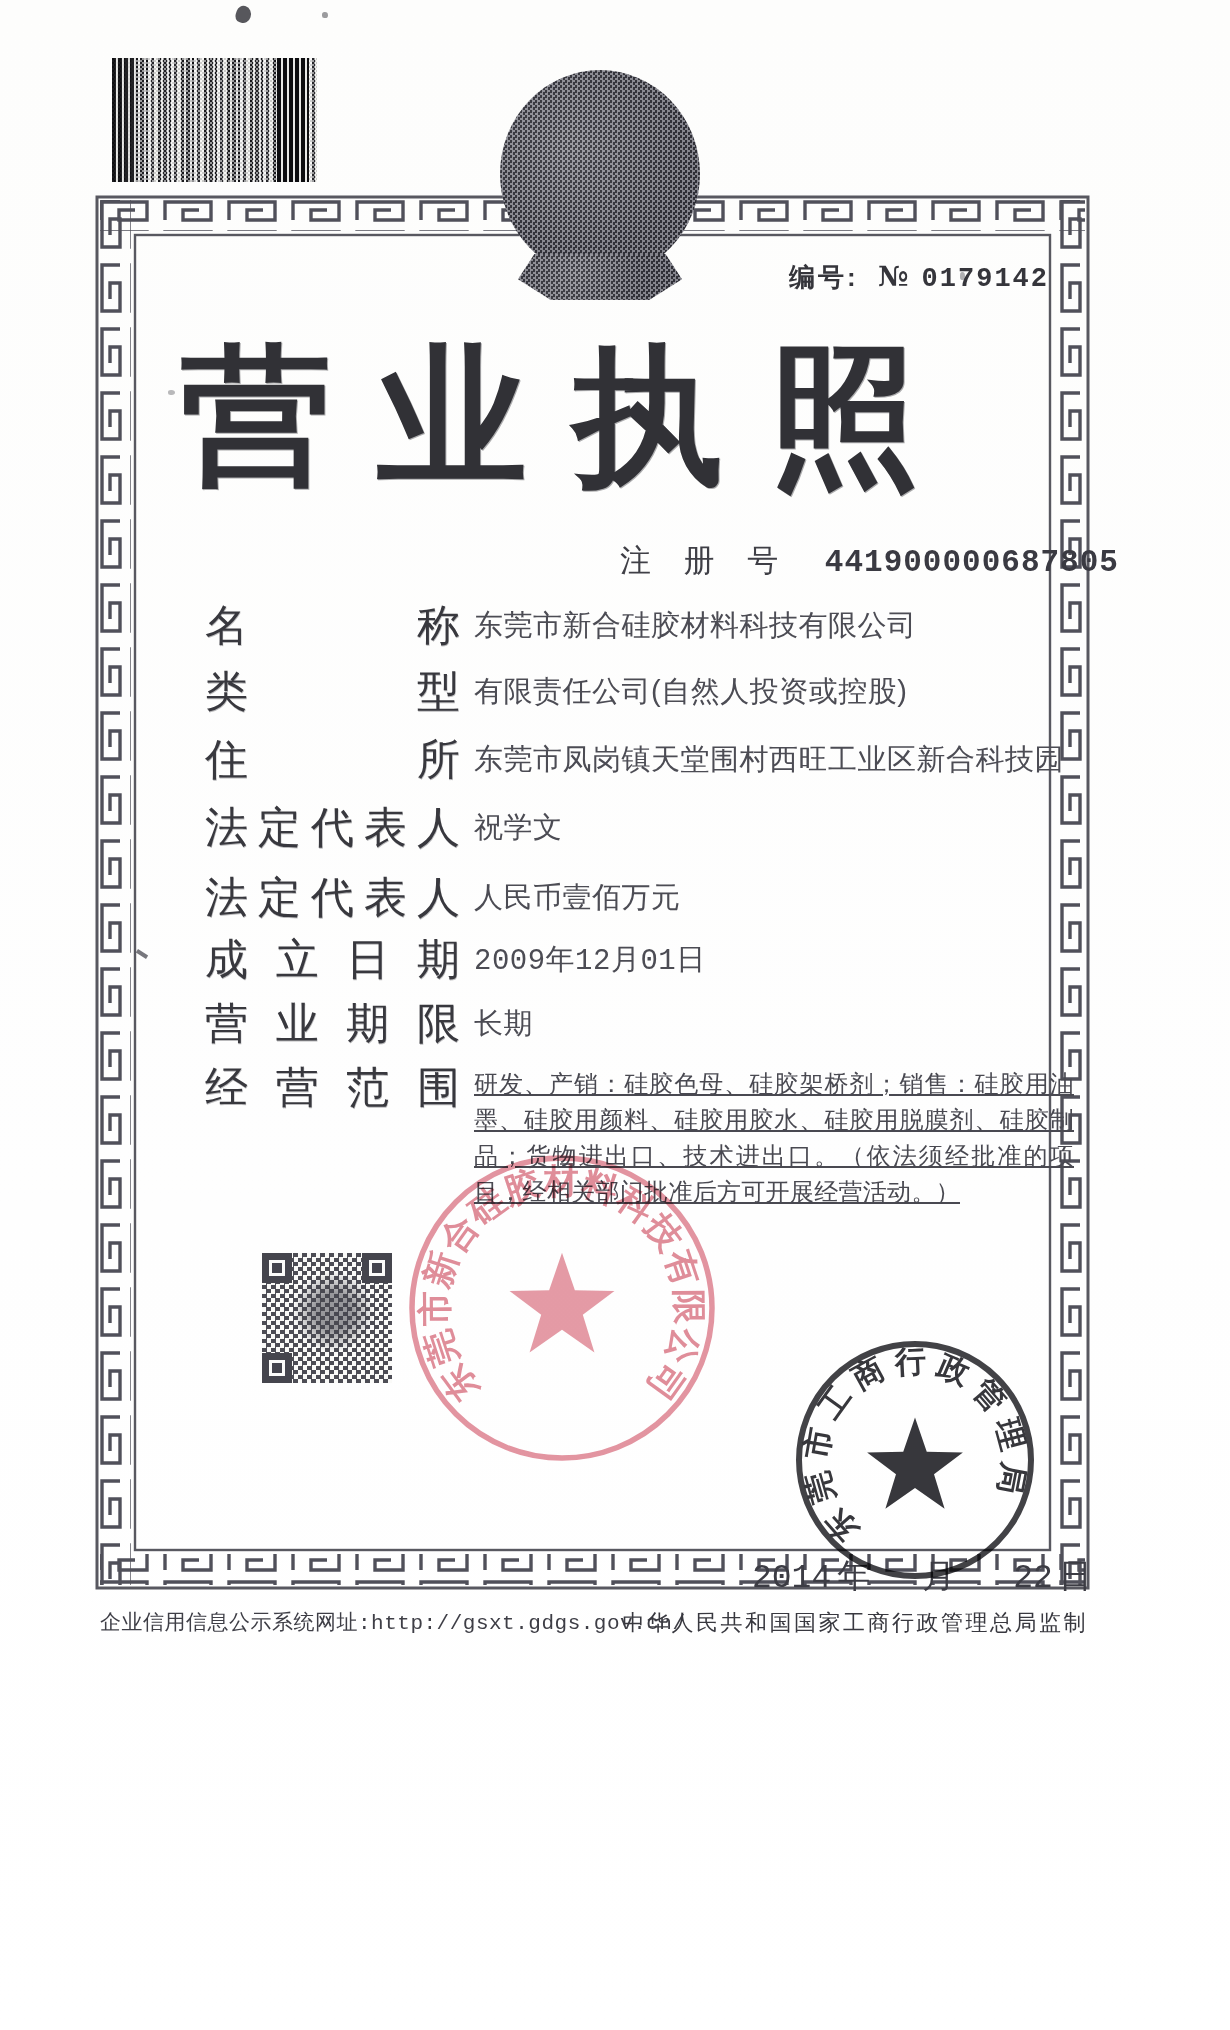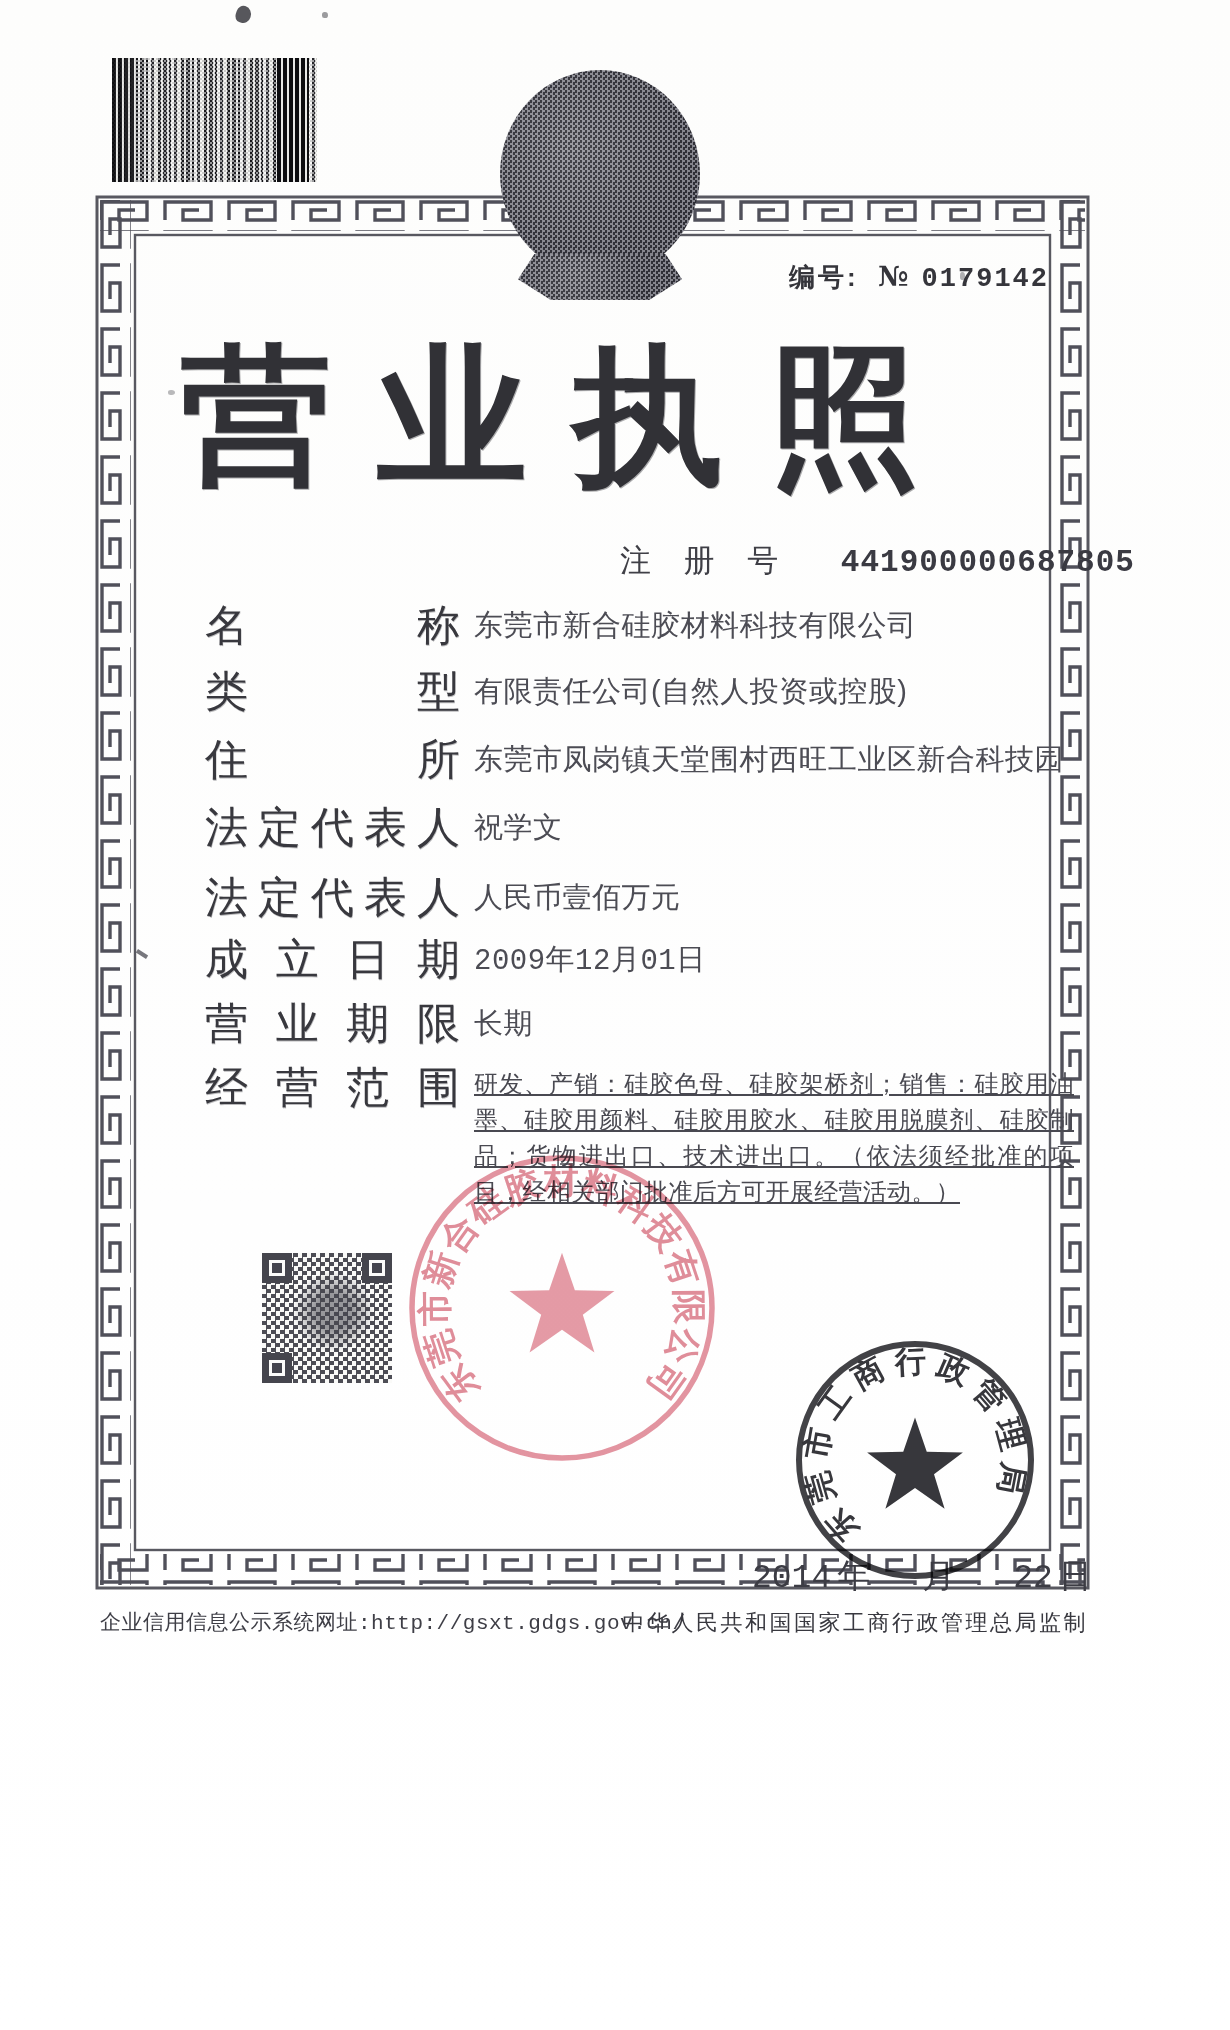--- a/index.html
+++ b/index.html
@@ -46,21 +46,21 @@
   .serial-line { position:absolute; top:260px; right:181px; font-size:26px; color:#35353b; white-space:nowrap; }
   .serial-line .lbl { letter-spacing:3px; font-weight:600; }
   .serial-line .numero { font-family:"DejaVu Serif", serif; font-weight:700; font-size:28px; padding:0 6px 0 12px; }
   .serial-line .digits { font-family:"Liberation Mono", monospace; font-weight:700; font-size:27px; letter-spacing:2px; }
 
   .big-title { position:absolute; left:135px; top:318px; width:920px; text-align:left;
     font-size:150px; font-weight:900; color:#313136; letter-spacing:46px; text-indent:46px;
     white-space:nowrap; text-shadow:1px 1px 0 rgba(70,70,76,.45); }
 
   .regno-line { position:absolute; left:620px; top:540px; font-size:31px; white-space:nowrap; color:#3f3f46; }
-  .regno-line .lbl { letter-spacing:12px; font-weight:500; margin-right:42px; }
+  .regno-line .lbl { letter-spacing:12px; font-weight:500; margin-right:26px; }
   .regno-line .val { font-family:"Liberation Mono", monospace; font-weight:600; letter-spacing:1px; color:#3a3a42; }
 
   
   .row { position:absolute; left:205px; display:flex; align-items:center; }
   .row .flabel { width:255px; font-size:43px; font-weight:400; color:#38383e;
     text-align:justify; text-align-last:justify; line-height:1; text-shadow:.5px .5px 0 rgba(60,60,66,.35); }
   .row .fvalue { margin-left:14px; font-size:29px; color:#4c4c54; letter-spacing:.5px; white-space:nowrap; }
   .row.r-scope { align-items:flex-start;justify-content:flex-end; }
   .row.r-scope .fvalue { font-size:24px; line-height:36px; width:600px; white-space:normal;
     letter-spacing:.3px; text-align:justify; color:#494951;text-decoration:underline; }

